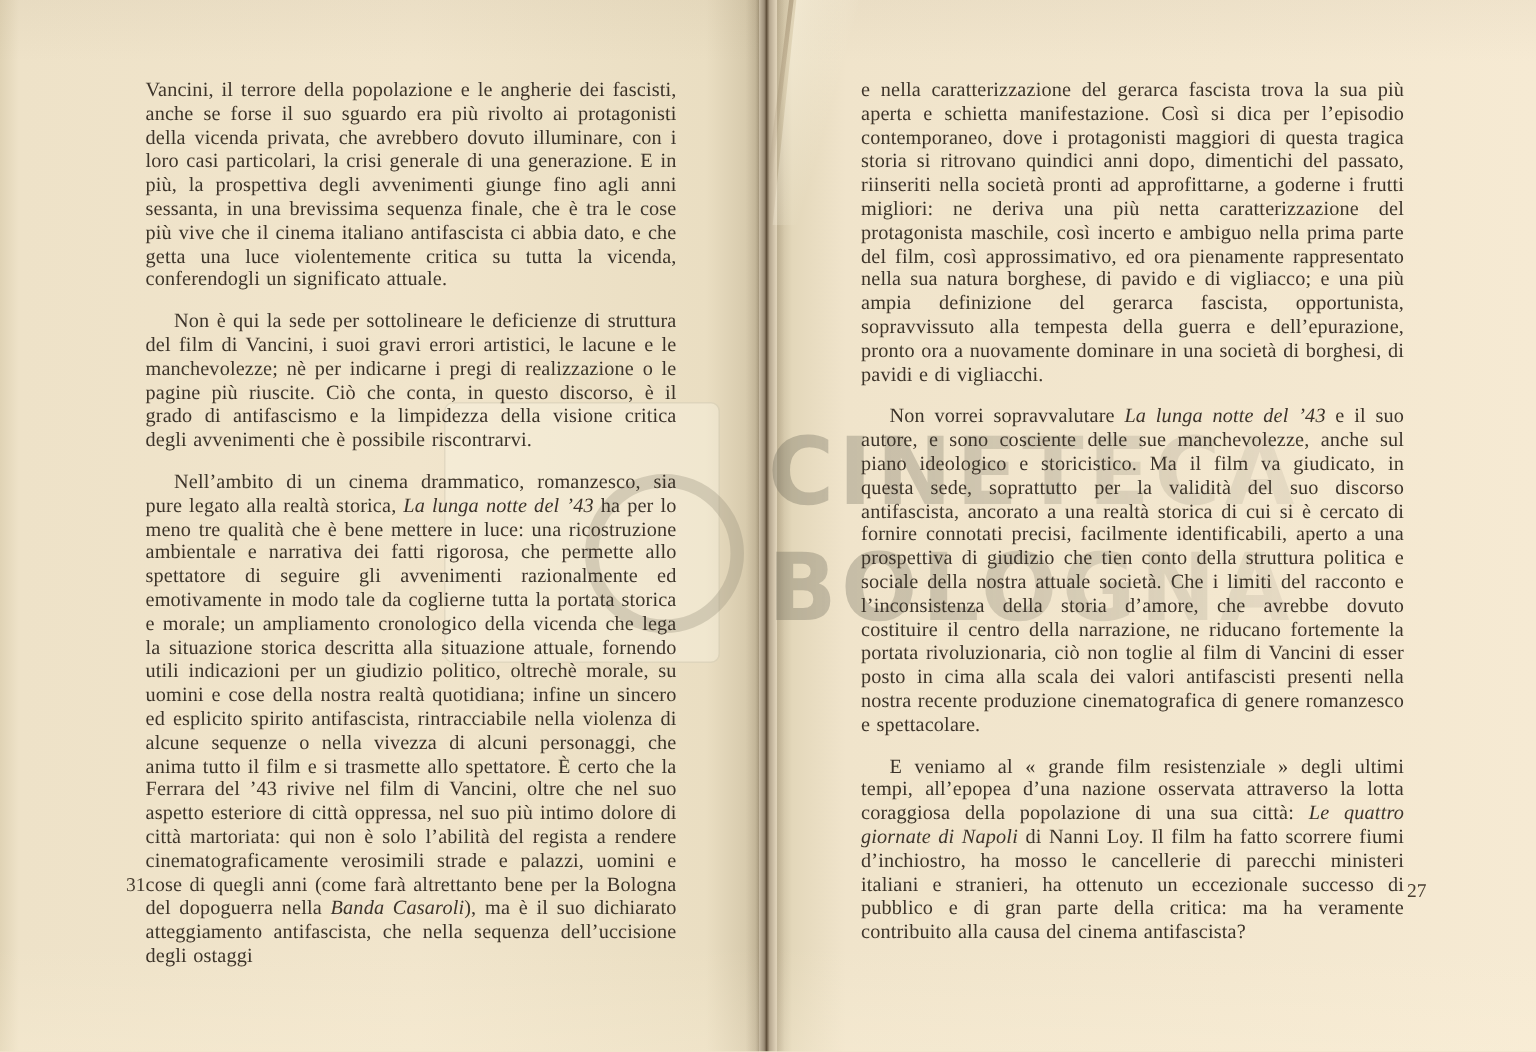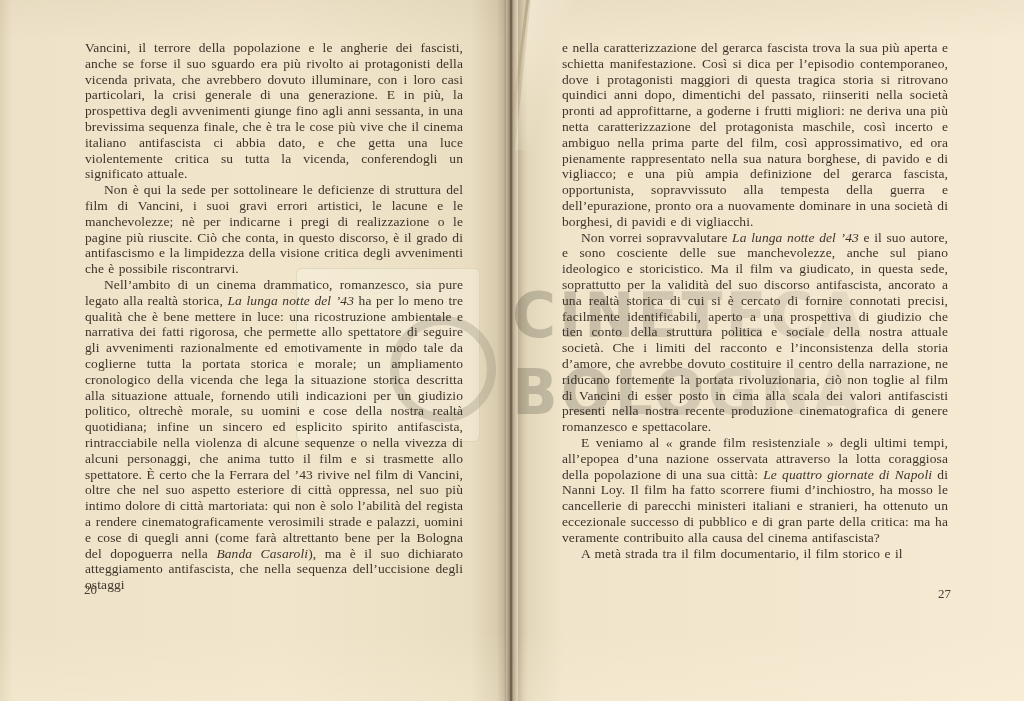--- a/index.html
+++ b/index.html
@@ -66,21 +66,21 @@
 
   
   .page-text {
     position:absolute; top:40px; z-index:3;
     font-size:13.5px; line-height:15.8px;
     color:#3d342a; text-align:justify;
     word-spacing:0.06em; letter-spacing:0.1px;
   }
   #left-text  { left:85px;  width:378px; }
   #right-text { left:562px; width:386px; }
-  .para { margin:0; }
+  .para { margin:12px; }
   .para.indent { text-indent:19px; }
   .para em { font-style:italic;font-family:Liberation Serif, serif; }
 
   .pagenum {
     position:absolute; z-index:3; font-size:13px; color:#473d30;
   }
   .pn-left  { left:84px;  top:582px; }
   .pn-right { left:938px; top:586px; }
 </style>
 </head>
@@ -106,19 +106,18 @@
   <div id="left-text" class="page-text">
       <p class="para"><span>Vancini, il terrore della popolazione e le angherie dei fascisti, anche se forse il suo sguardo era più rivolto ai protagonisti della vicenda privata, che avrebbero dovuto illuminare, con i loro casi particolari, la crisi generale di una generazione. E in più, la prospettiva degli avvenimenti giunge fino agli anni sessanta, in una brevissima sequenza finale, che è tra le cose più vive che il cinema italiano antifascista ci abbia dato, e che getta una luce violentemente critica su tutta la vicenda, conferendogli un significato attuale.</span></p>
       <p class="para indent"><span>Non è qui la sede per sottolineare le deficienze di struttura del film di Vancini, i suoi gravi errori artistici, le lacune e le manchevolezze; nè per indicarne i pregi di realizzazione o le pagine più riuscite. Ciò che conta, in questo discorso, è il grado di antifascismo e la limpidezza della visione critica degli avvenimenti che è possibile riscontrarvi.</span></p>
       <p class="para indent"><span>Nell’ambito di un cinema drammatico, romanzesco, sia pure legato alla realtà storica, </span><em>La lunga notte del ’43</em><span> ha per lo meno tre qualità che è bene mettere in luce: una ricostruzione ambientale e narrativa dei fatti rigorosa, che permette allo spettatore di seguire gli avvenimenti razionalmente ed emotivamente in modo tale da coglierne tutta la portata storica e morale; un ampliamento cronologico della vicenda che lega la situazione storica descritta alla situazione attuale, fornendo utili indicazioni per un giudizio politico, oltrechè morale, su uomini e cose della nostra realtà quotidiana; infine un sincero ed esplicito spirito antifascista, rintracciabile nella violenza di alcune sequenze o nella vivezza di alcuni personaggi, che anima tutto il film e si trasmette allo spettatore. È certo che la Ferrara del ’43 rivive nel film di Vancini, oltre che nel suo aspetto esteriore di città oppressa, nel suo più intimo dolore di città martoriata: qui non è solo l’abilità del regista a rendere cinematograficamente verosimili strade e palazzi, uomini e cose di quegli anni (come farà altrettanto bene per la Bologna del dopoguerra nella </span><em>Banda Casaroli</em><span>), ma è il suo dichiarato atteggiamento antifascista, che nella sequenza dell’uccisione degli ostaggi</span></p>
     </div>
 
   <div id="right-text" class="page-text">
       <p class="para"><span>e nella caratterizzazione del gerarca fascista trova la sua più aperta e schietta manifestazione. Così si dica per l’episodio contemporaneo, dove i protagonisti maggiori di questa tragica storia si ritrovano quindici anni dopo, dimentichi del passato, riinseriti nella società pronti ad approfittarne, a goderne i frutti migliori: ne deriva una più netta caratterizzazione del protagonista maschile, così incerto e ambiguo nella prima parte del film, così approssimativo, ed ora pienamente rappresentato nella sua natura borghese, di pavido e di vigliacco; e una più ampia definizione del gerarca fascista, opportunista, sopravvissuto alla tempesta della guerra e dell’epurazione, pronto ora a nuovamente dominare in una società di borghesi, di pavidi e di vigliacchi.</span></p>
       <p class="para indent"><span>Non vorrei sopravvalutare </span><em>La lunga notte del ’43</em><span> e il suo autore, e sono cosciente delle sue manchevolezze, anche sul piano ideologico e storicistico. Ma il film va giudicato, in questa sede, soprattutto per la validità del suo discorso antifascista, ancorato a una realtà storica di cui si è cercato di fornire connotati precisi, facilmente identificabili, aperto a una prospettiva di giudizio che tien conto della struttura politica e sociale della nostra attuale società. Che i limiti del racconto e l’inconsistenza della storia d’amore, che avrebbe dovuto costituire il centro della narrazione, ne riducano fortemente la portata rivoluzionaria, ciò non toglie al film di Vancini di esser posto in cima alla scala dei valori antifascisti presenti nella nostra recente produzione cinematografica di genere romanzesco e spettacolare.</span></p>
       <p class="para indent"><span>E veniamo al « grande film resistenziale » degli ultimi tempi, all’epopea d’una nazione osservata attraverso la lotta coraggiosa della popolazione di una sua città: </span><em>Le quattro giornate di Napoli</em><span> di Nanni Loy. Il film ha fatto scorrere fiumi d’inchiostro, ha mosso le cancellerie di parecchi ministeri italiani e stranieri, ha ottenuto un eccezionale successo di pubblico e di gran parte della critica: ma ha veramente contribuito alla causa del cinema antifascista?</span></p>
-      <p class="para indent"><span>A metà strada tra il film documentario, il film storico e il</span></p>
     </div>
 
-  <div class="pagenum pn-left">20</div>
+  <div class="pagenum pn-left">31</div>
   <div class="pagenum pn-right">27</div>
 
 </div>
 
 </body></html>

